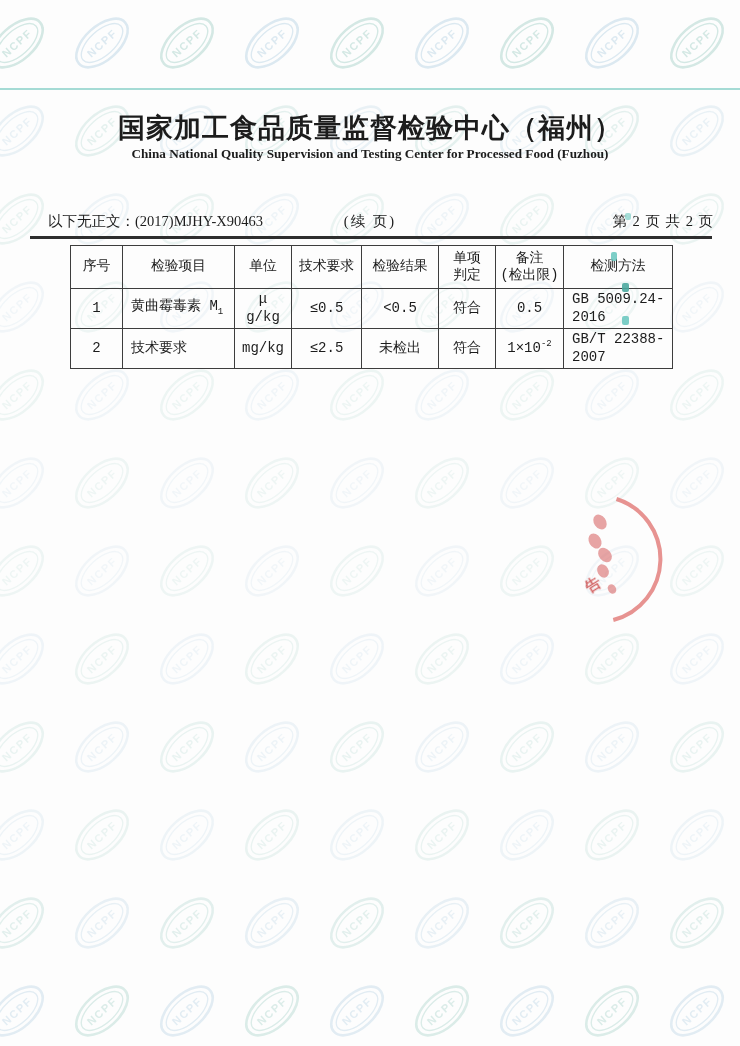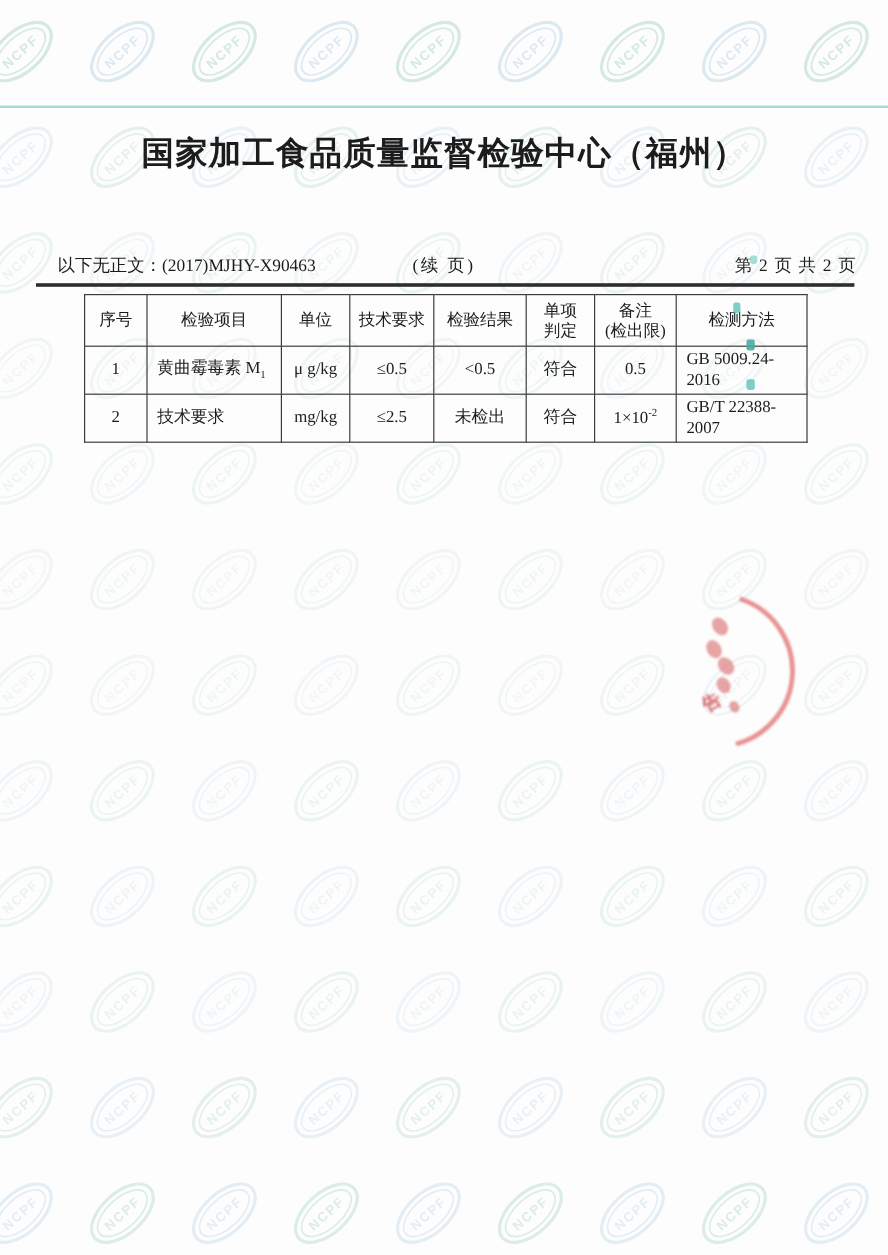--- a/index.html
+++ b/index.html
@@ -35,20 +35,21 @@
   }
   .meta-row{position:absolute;left:0;top:212px;width:740px;height:20px;font-size:14.5px;}
   .meta-left{position:absolute;left:48px;top:0;}
   .meta-center{position:absolute;left:0;width:740px;text-align:center;top:0;letter-spacing:2px;}
   .meta-right{position:absolute;right:26px;top:0;letter-spacing:1px;}
   .rule{position:absolute;left:30px;top:236px;width:682px;height:2.5px;background:#2e2e2e;}
   table.report{
     position:absolute;left:70px;top:245px;width:602px;
     border-collapse:collapse;table-layout:fixed;
     font-size:14px;
+    font-family:Liberation Mono, monospace;
   }
   table.report td{
     border:1.6px solid #3d3d3d;
     text-align:center;vertical-align:middle;
     padding:2px 3px;line-height:1.25;
     overflow:hidden;
   }
   table.report tr.hd td{height:38px;font-size:13.8px;}
   table.report tr.rw td{height:29px;}
   table.report td.al{text-align:left;padding-left:8px;}
@@ -821,20 +822,21 @@
             <ellipse cx="35" cy="37" rx="31" ry="17" fill="none" stroke="#d7e6ef" stroke-width="2.6"></ellipse>
             <ellipse cx="35" cy="37" rx="25.5" ry="12.5" fill="none" stroke="#d7e6ef" stroke-width="1.4"></ellipse>
             <text x="35" y="41" text-anchor="middle" font-size="11" font-weight="bold" font-family="Liberation Sans, sans-serif" letter-spacing="1.5" fill="#d7e6ef">NCPF</text>
           </g>
         </svg></div>
     </div>
 
   <div class="topline" style="background: rgb(165, 219, 213);"></div>
 
   <div class="hdr-cn">国家加工食品质量监督检验中心（福州）</div>
+  <div class="hdr-en">China National Quality Supervision and Testing Center for Processed Food (Fuzhou)</div>
 
   <div class="meta-row">
     <div class="meta-left"><span>以下无正文：</span><span>(2017)MJHY-X90463</span></div>
     <div class="meta-center">(续 页)</div>
     <div class="meta-right">第 2 页  共 2 页</div>
   </div>
 
   <div class="rule"></div>
 
   <table class="report">

